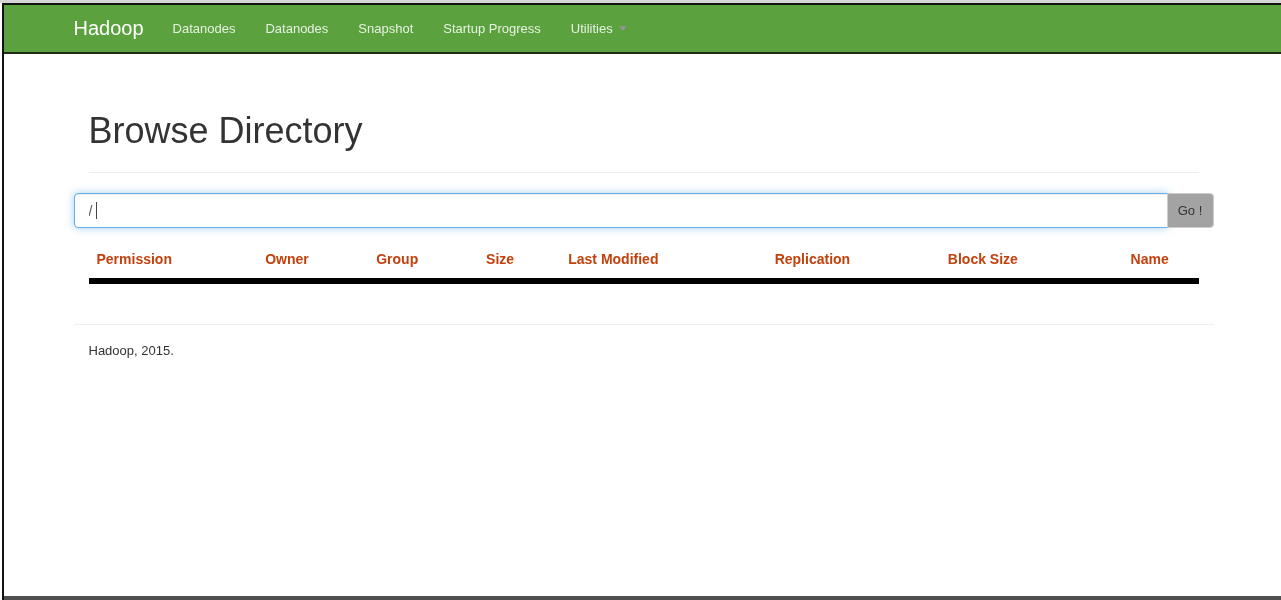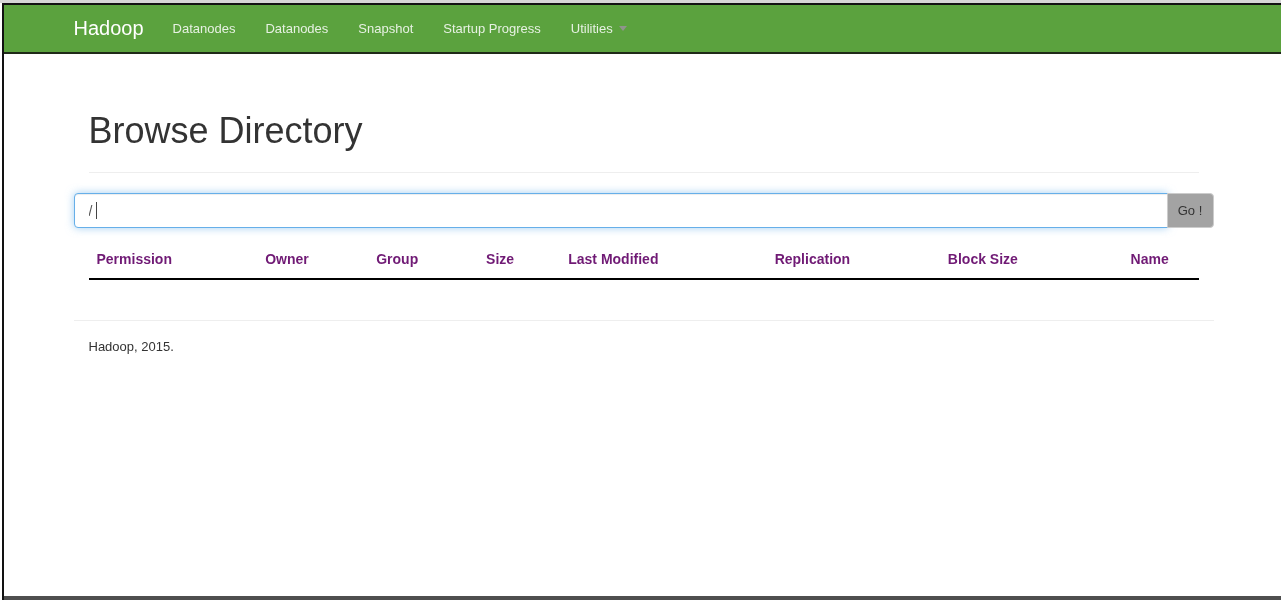--- a/index.html
+++ b/index.html
@@ -132,23 +132,23 @@
   .file-table {
     width: 100%;
     margin-top: 14px;
     border-collapse: collapse;
     table-layout: fixed;
   }
   .file-table th {
     text-align: left;
     font-size: 14px;
     font-weight: bold;
-    color: #701a75;
+    color: #c2410c;
     padding: 8px;
-    border-bottom: 2px solid #000000;
+    border-bottom: 6px solid #000000;
     line-height: 1.42;
   }
   .file-table th:nth-child(1) { width: 15.2%; }
   .file-table th:nth-child(2) { width: 10.0%; }
   .file-table th:nth-child(3) { width: 9.9%; }
   .file-table th:nth-child(4) { width: 7.4%; }
   .file-table th:nth-child(5) { width: 18.6%; }
   .file-table th:nth-child(6) { width: 15.6%; }
   .file-table th:nth-child(7) { width: 14.5%; }
   .file-table th:nth-child(8) { width: 8.8%; text-align: center; }

